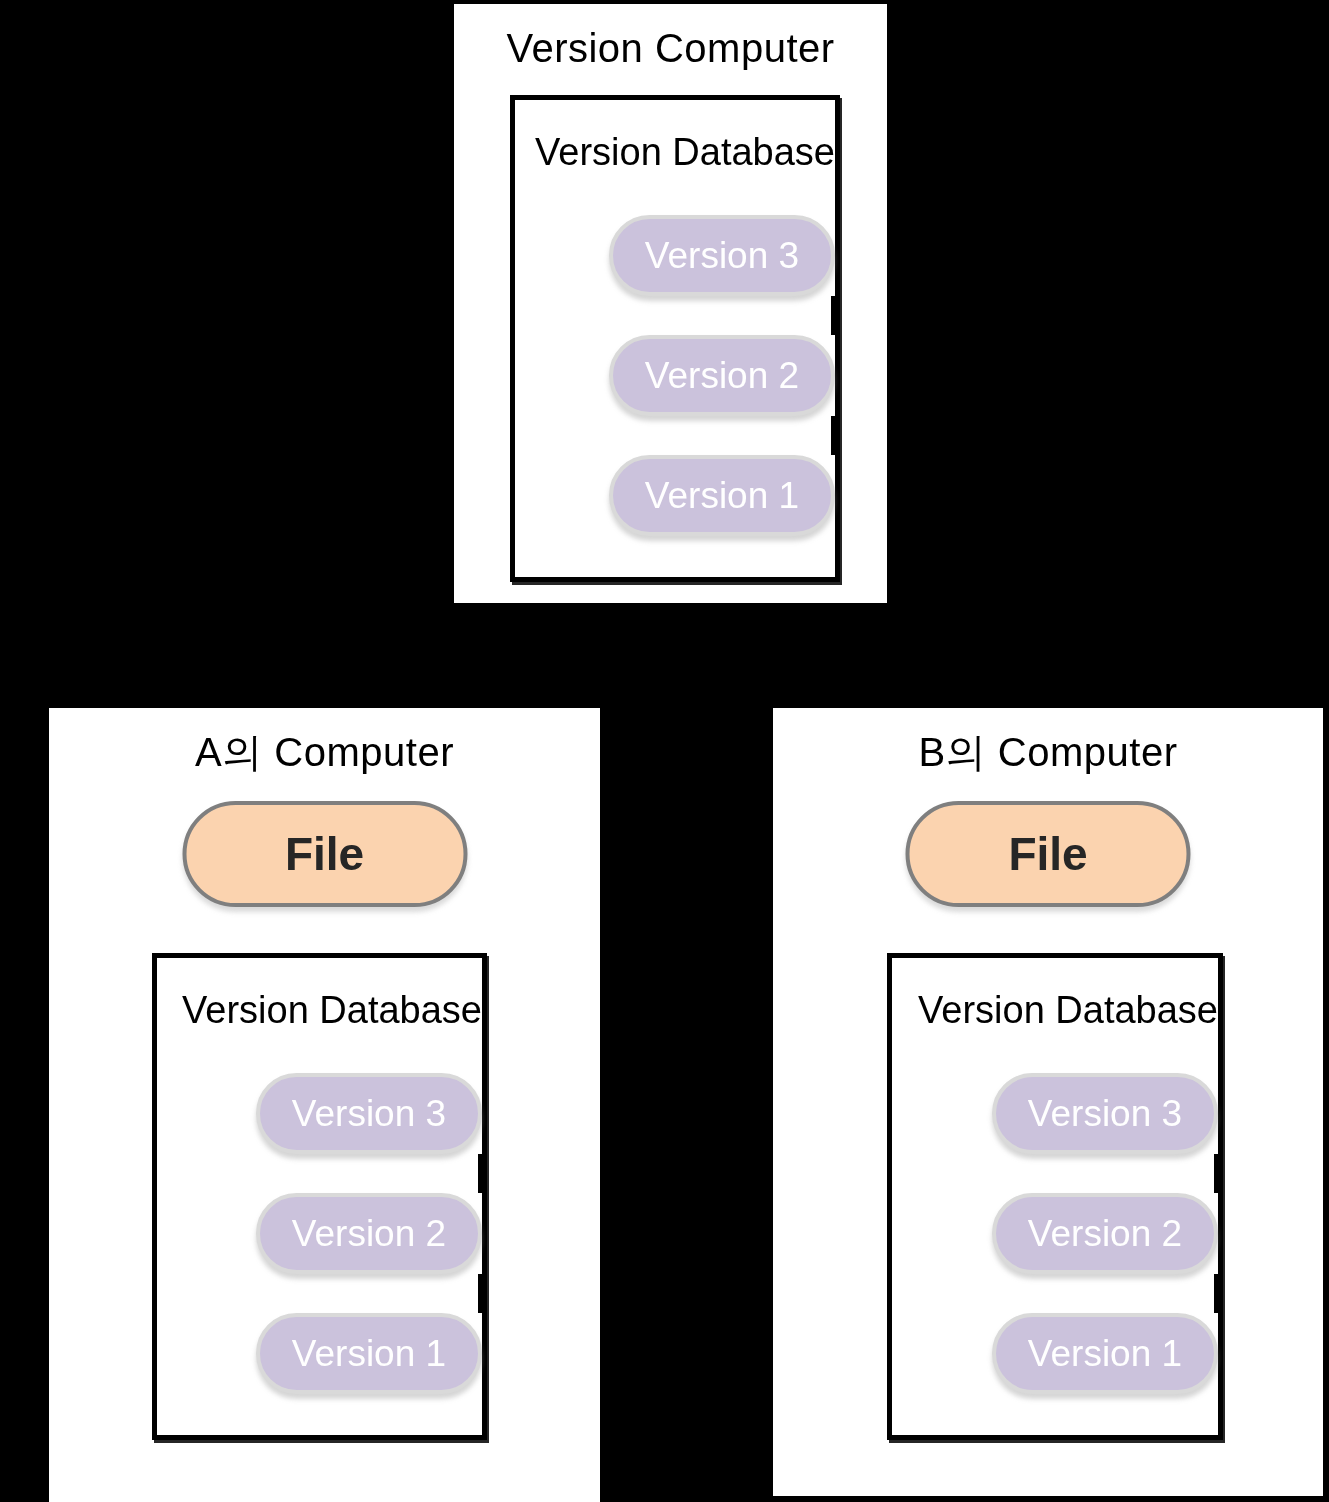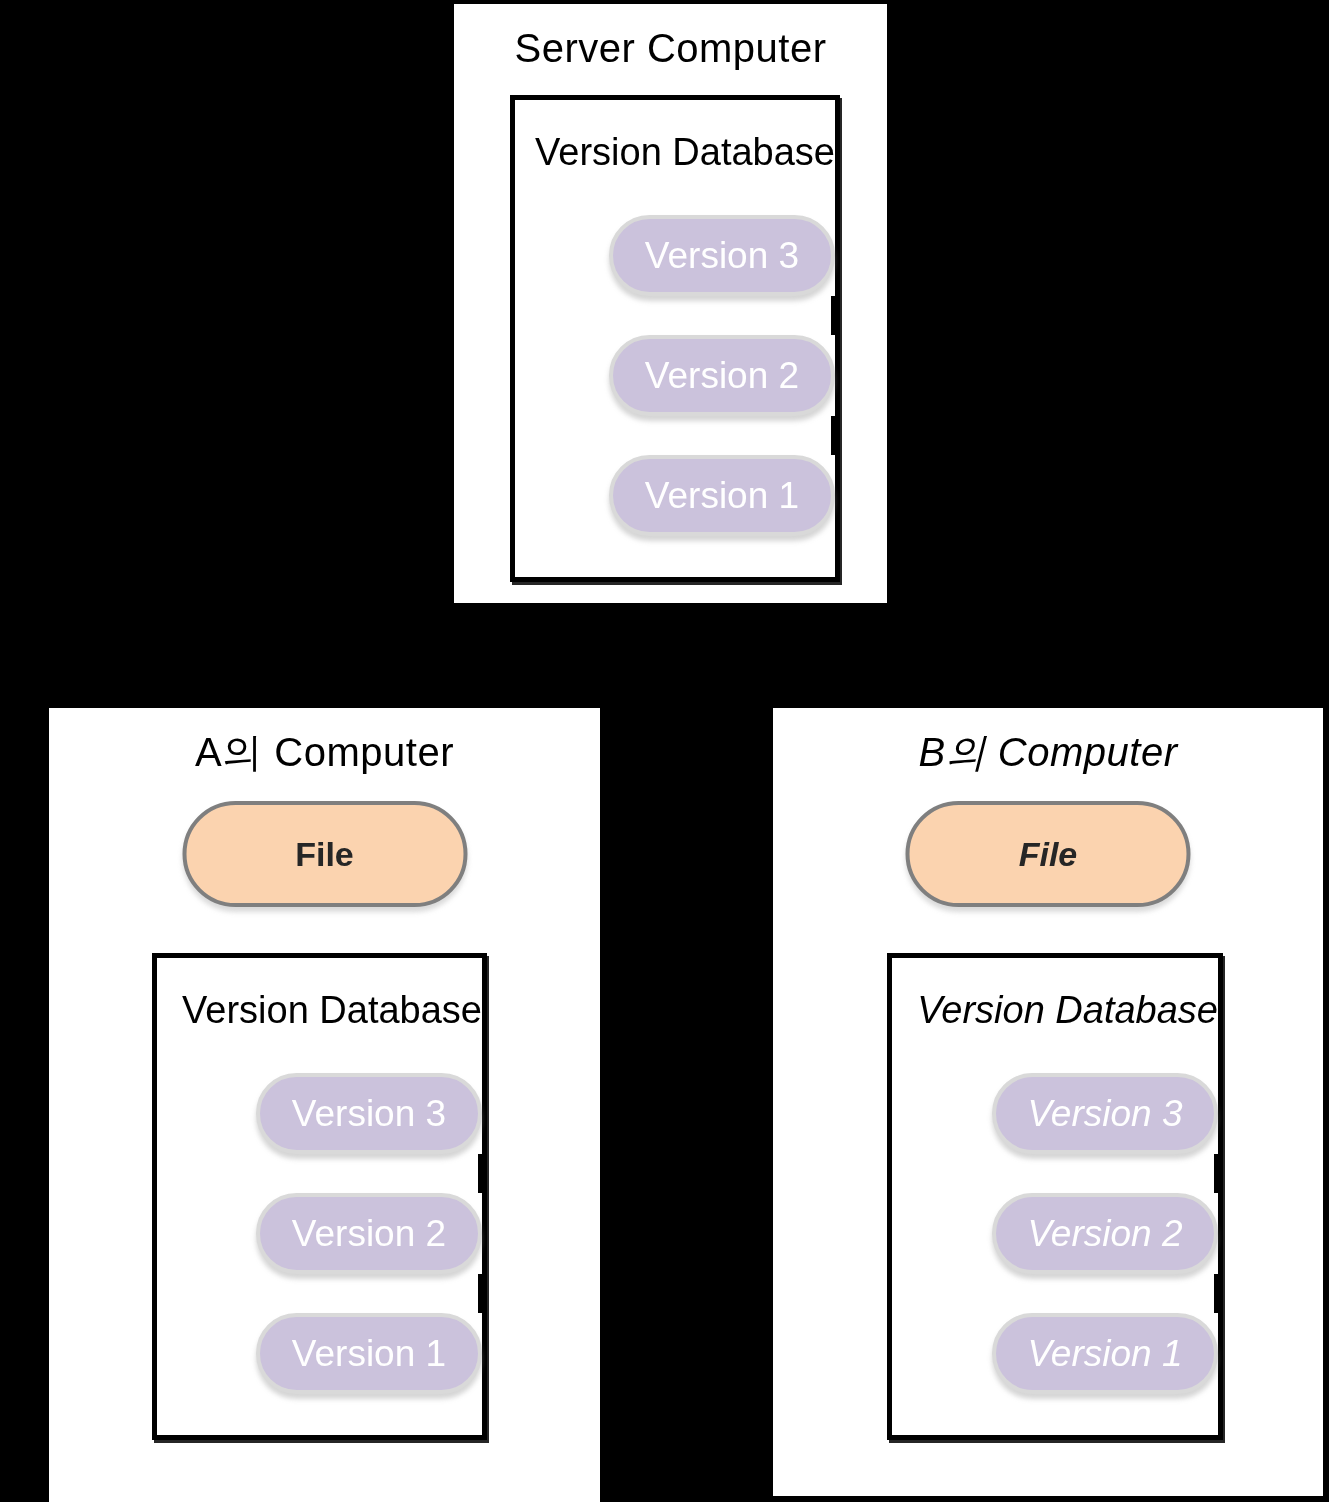--- a/index.html
+++ b/index.html
@@ -26,21 +26,21 @@
     position: relative;
     font-family: "Liberation Sans", "DejaVu Sans", sans-serif;
     overflow: hidden;
   }
   .panel {
     position: absolute;
     background: var(--panel-bg);
   }
   #server-panel   { left: 454px; top: 4px;   width: 433px; height: 599px; }
   #computer-a-panel { left: 5px;   top: 708px; width: 551px; height: 912px; margin-left: 44px; }
-  #computer-b-panel { left: 773px; top: 708px; width: 550px; height: 788px; font-style: italic; }
+  #computer-b-panel { left: 773px; top: 708px; width: 550px; height: 788px; }
 
   .panel-title {
     position: absolute;
     top: 20px;
     left: 0;
     right: 0;
     text-align: center;
     font-size: 40px;
     line-height: 48px;
     color: var(--title-text);
@@ -102,31 +102,31 @@
     transform: translateX(-50%);
     box-sizing: border-box;
     width: 285px;
     height: 106px;
     background: var(--file-pill-bg);
     border: 4px solid var(--file-pill-border);
     border-radius: 56px;
     display: flex;
     align-items: center;
     justify-content: center;
-    font-size: 34px;
+    font-size: 46px;
     font-weight: bold;
     color: var(--file-pill-text);
     box-shadow: 0 5px 5px rgba(150,150,150,0.35);
   }
 </style>
 </head>
 <body>
 
 <div class="panel" id="server-panel">
-  <div class="panel-title">Server Computer</div>
+  <div class="panel-title">Version Computer</div>
   <div class="db-box">
     <div class="db-title">Version Database</div>
     <div class="pill-stack">
       <div class="version-pill">Version 3</div>
       <div class="connector"></div>
       <div class="version-pill">Version 2</div>
       <div class="connector"></div>
       <div class="version-pill">Version 1</div>
     </div>
   </div>

